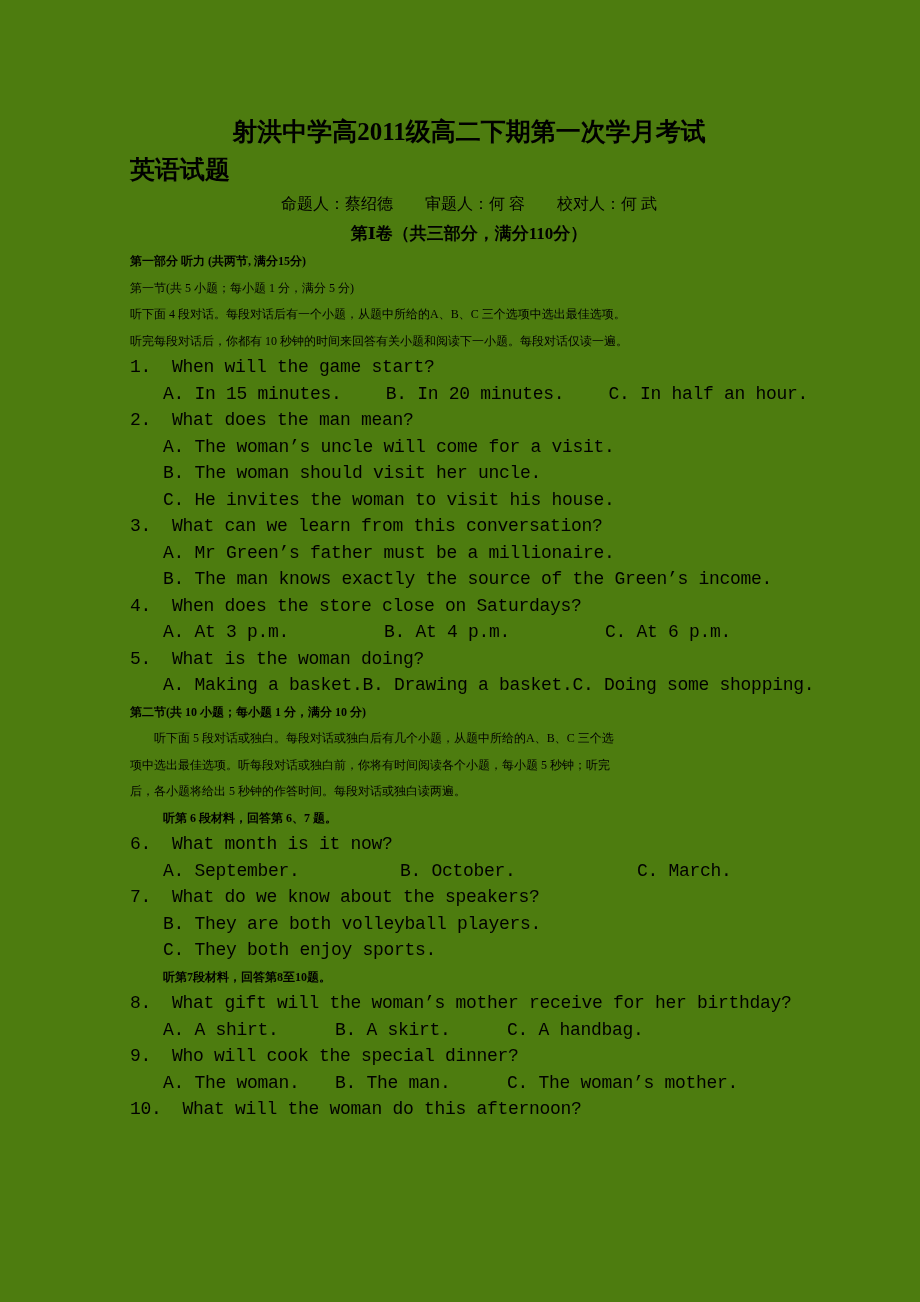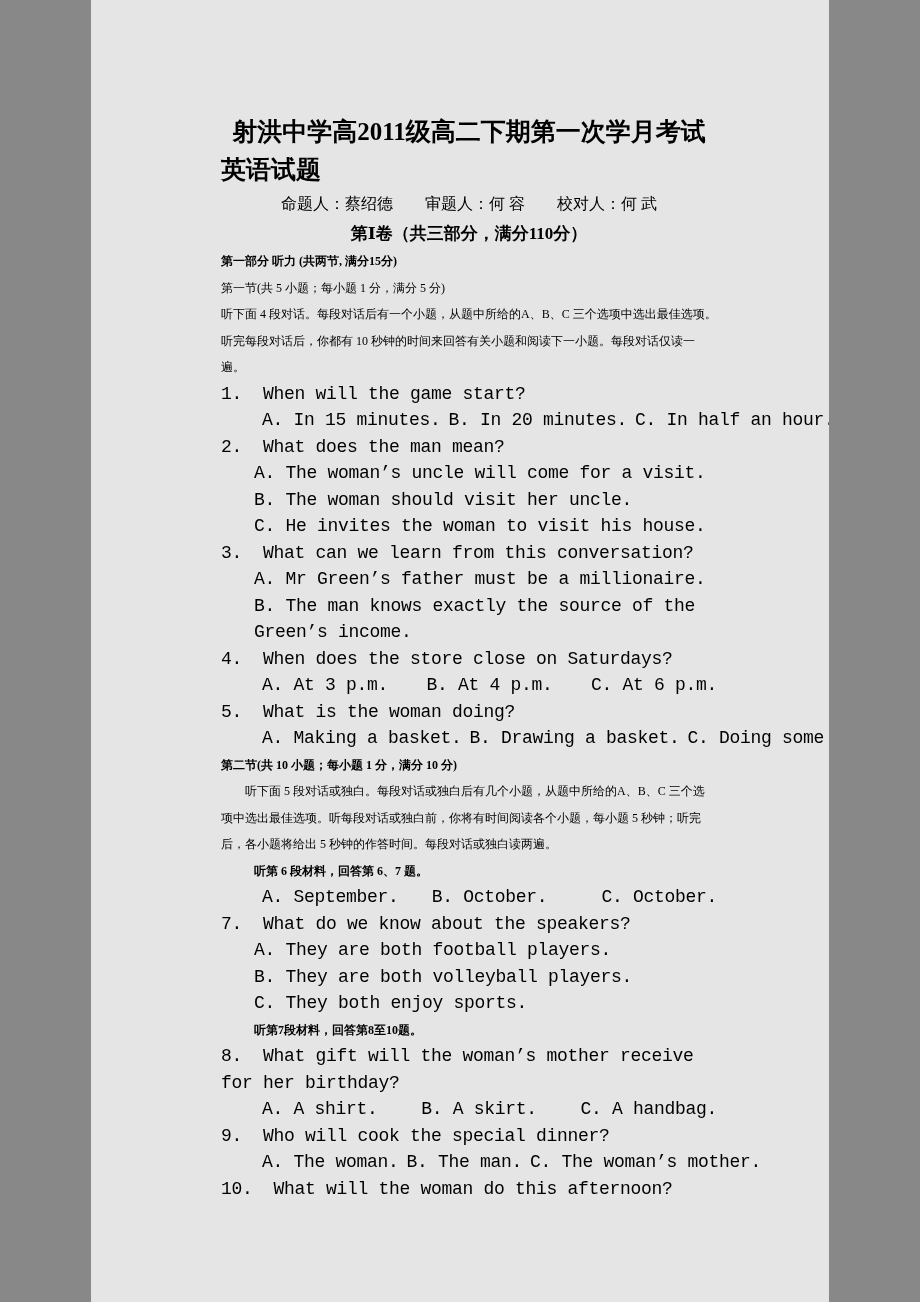--- a/index.html
+++ b/index.html
@@ -1,20 +1,20 @@
 <!DOCTYPE html>
 <html><head>
 <meta charset="utf-8">
 <style>
   html,body{margin:0;padding:0;background:#888;}
   .page{
     position:relative;
-    width:738px;height:1302px;
+    width:920px;height:1302px;
     margin:0 auto;
-    background:#e5e5e5;
+    background:#4d7c0f;
     box-sizing:border-box;
     padding:112px 112px 0 130px;
     color:#000;
     overflow:hidden;
   }
   .ln{
     font-family:"Liberation Serif","DejaVu Serif",serif;
     font-size:12px;
     line-height:26.5px;
     white-space:pre-wrap;
@@ -28,21 +28,21 @@
   .h2{font-weight:bold;}
   .pi{text-indent:2em;}
   .cue{font-weight:bold;padding-left:33px;}
   .q,.opt,.opts{
     font-family:Liberation Mono, monospace;
     font-size:18px;
     letter-spacing:-0.3px;
   }
   .opt{padding-left:33px;}
   .opts{display:flex;padding-left:33px;}
-  .opts .col{display:inline-block;white-space:pre;margin-left:8px;}
+  .opts .col{display:inline-block;white-space:pre;}
   .w1 .col{width:237px;}
   .w2 .col{width:221px;}
   .w3 .col{width:172px;}
   .opts .col:last-child{width:auto;}
 </style>
 </head>
 <body>
 
 <div class="page">
   <div id="doc">
@@ -65,23 +65,23 @@
       <div class="ln opt">B. The man knows exactly the source of the Green’s income.</div>
       <div class="ln q">4.  When does the store close on Saturdays?</div>
       <div class="ln opts w2"><span class="col">A. At 3 p.m.</span><span class="col">B. At 4 p.m.</span><span class="col">C. At 6 p.m.</span></div>
       <div class="ln q">5.  What is the woman doing?</div>
       <div class="ln opts w2"><span class="col">A. Making a basket.</span><span class="col">B. Drawing a basket.</span><span class="col">C. Doing some shopping.</span></div>
       <div class="ln h2">第二节(共 10 小题；每小题 1 分，满分 10 分)</div>
       <div class="ln pi">听下面 5 段对话或独白。每段对话或独白后有几个小题，从题中所给的A、B、C 三个选</div>
       <div class="ln p">项中选出最佳选项。听每段对话或独白前，你将有时间阅读各个小题，每小题 5 秒钟；听完</div>
       <div class="ln p">后，各小题将给出 5 秒钟的作答时间。每段对话或独白读两遍。</div>
       <div class="ln cue">听第 6 段材料，回答第 6、7 题。</div>
-      <div class="ln opts w1"><span class="col">A. September.</span><span class="col">B. October.</span><span class="col">C. October.</span></div>
+      <div class="ln q">6.  What month is it now?</div>
+      <div class="ln opts w1"><span class="col">A. September.</span><span class="col">B. October.</span><span class="col">C. March.</span></div>
       <div class="ln q">7.  What do we know about the speakers?</div>
-      <div class="ln opt">A. They are both football players.</div>
       <div class="ln opt">B. They are both volleyball players.</div>
       <div class="ln opt">C. They both enjoy sports.</div>
       <div class="ln cue">听第7段材料，回答第8至10题。</div>
       <div class="ln q">8.  What gift will the woman’s mother receive for her birthday?</div>
       <div class="ln opts w3"><span class="col">A. A shirt.</span><span class="col">B. A skirt.</span><span class="col">C. A handbag.</span></div>
       <div class="ln q">9.  Who will cook the special dinner?</div>
       <div class="ln opts w3"><span class="col">A. The woman.</span><span class="col">B. The man.</span><span class="col">C. The woman’s mother.</span></div>
       <div class="ln q">10.  What will the woman do this afternoon?</div>
     </div>
 </div>

